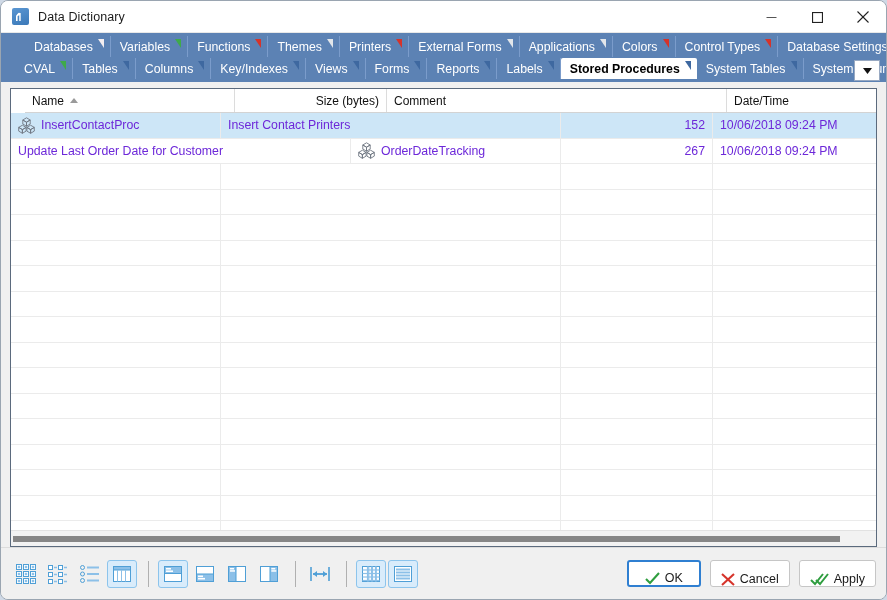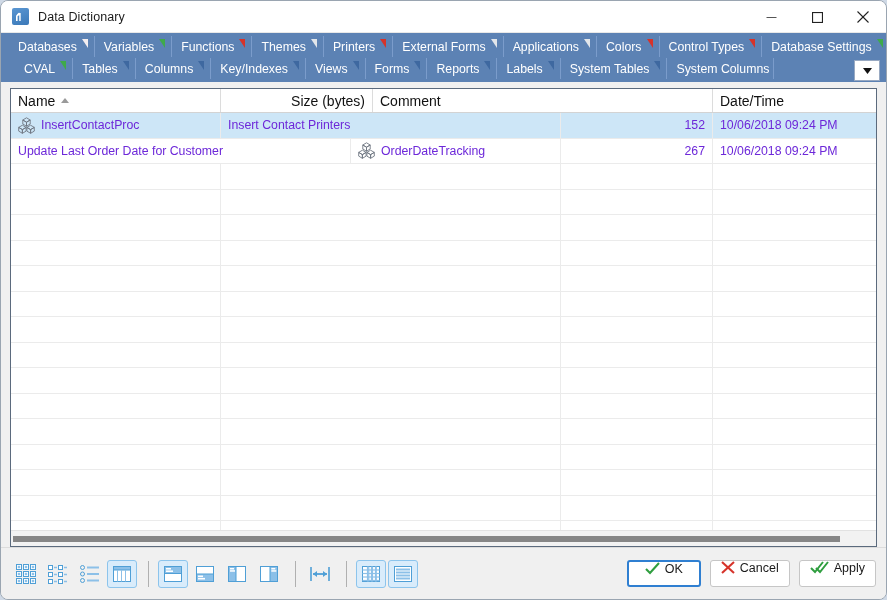--- a/index.html
+++ b/index.html
@@ -49,21 +49,21 @@
   .win-btn:last-child { border-top-right-radius: 8px; }
   .win-btn svg { display: block; }
 
   
   .tabstrip {
     background: #5c82b4;
     flex: 0 0 49px;
     padding: 2px 0 0 0;
     position: relative;
   }
-  .tabrow { display: flex; align-items: flex-end; height: 22px; padding-left: 8px; }
+  .tabrow { display: flex; align-items: flex-end; height: 22px; padding-left: 24px; }
   .tabrow.row2 { padding-left: 14px; }
   .tab {
     height: 21px;
     display: flex; align-items: center;
     padding: 0 4px 0 9px;
     font-size: 12.3px;
     color: #ffffff;
     background: #5c82b4;
     border-right: 1px solid #7b9ccb;
     white-space: nowrap;
@@ -108,21 +108,21 @@
     background: #ffffff;
     border: 1px solid #5b6a7d;
     display: flex; flex-direction: column;
     min-height: 0;
     overflow: hidden;
   }
   .hdr {
     display: flex; height: 24px; flex: 0 0 24px;
     background: #ffffff;
     border-bottom: 1px solid #d3d3d3;
-    font-size: 14px; color: #111;
+    font-size: 12px; color: #111; margin-left: 14px;
   }
   .hdr div.hc {
     display: flex; align-items: center;
     border-right: 1px solid #dcdcdc;
     padding: 0 7px;
     overflow: hidden; white-space: nowrap;
   }
   .hdr div.hc:last-child { border-right: none; }
   .c-name { width: 210px; flex: 0 0 210px; }
   .c-comment { width: 340px; flex: 0 0 340px; }
@@ -176,21 +176,21 @@
     margin-right: 2px;
     border: 1px solid transparent; border-radius: 3px;
   }
   .tbtn.on { background: #d9ecfb; border-color: #8cc4ec; }
   .tsep { width: 1px; height: 26px; background: #b0b0b0; margin: 0 9px; }
   .spacer { flex: 1 1 auto; }
   .dlgbtn {
     height: 27px; min-width: 74px;
     background: #ffffff;
     border: 1px solid #c6c6c6; border-radius: 3px;
-    display: flex; align-items: flex-start; justify-content: center;
+    display: flex; align-items: flex-end; justify-content: center;
     font-size: 12.5px; color: #1a1a1a;
     margin-left: 9px; padding: 0 10px;
   }
   .dlgbtn.focus { border: 2px solid #2f7fd1; }
   .dlgbtn svg { margin-right: 5px; }
 </style>
 </head>
 <body>
 
 <div class="window">
@@ -285,20 +285,24 @@
         <div class="tab">
           <span>Forms</span>
           <span class="tri blue"></span>
         </div>
         <div class="tab">
           <span>Reports</span>
           <span class="tri blue"></span>
         </div>
         <div class="tab">
           <span>Labels</span>
+          <span class="tri blue"></span>
+        </div>
+        <div class="tab active">
+          <span>Stored Procedures</span>
           <span class="tri blue"></span>
         </div>
         <div class="tab">
           <span>System Tables</span>
           <span class="tri blue"></span>
         </div>
         <div class="tab">
           <span>System Columns</span>
         </div>
       </div>

